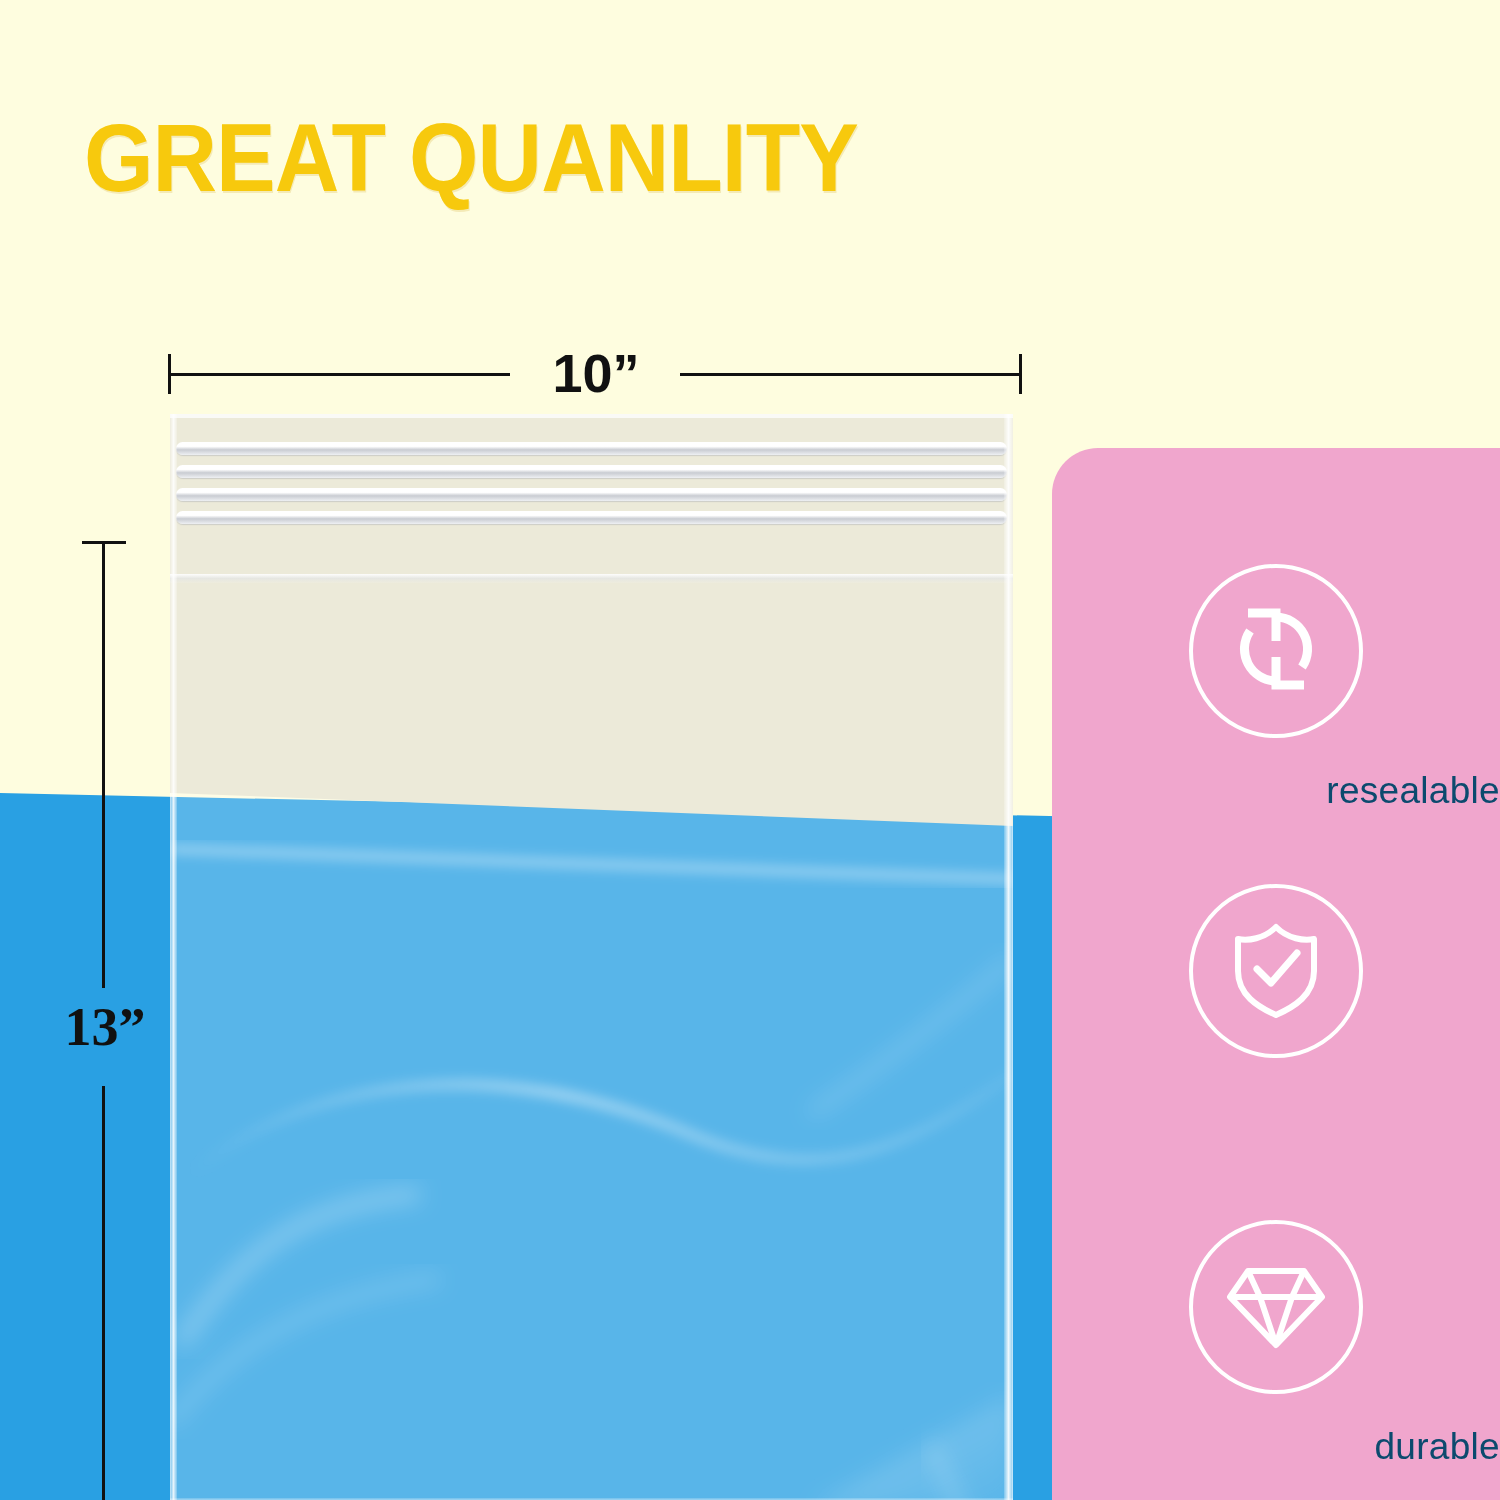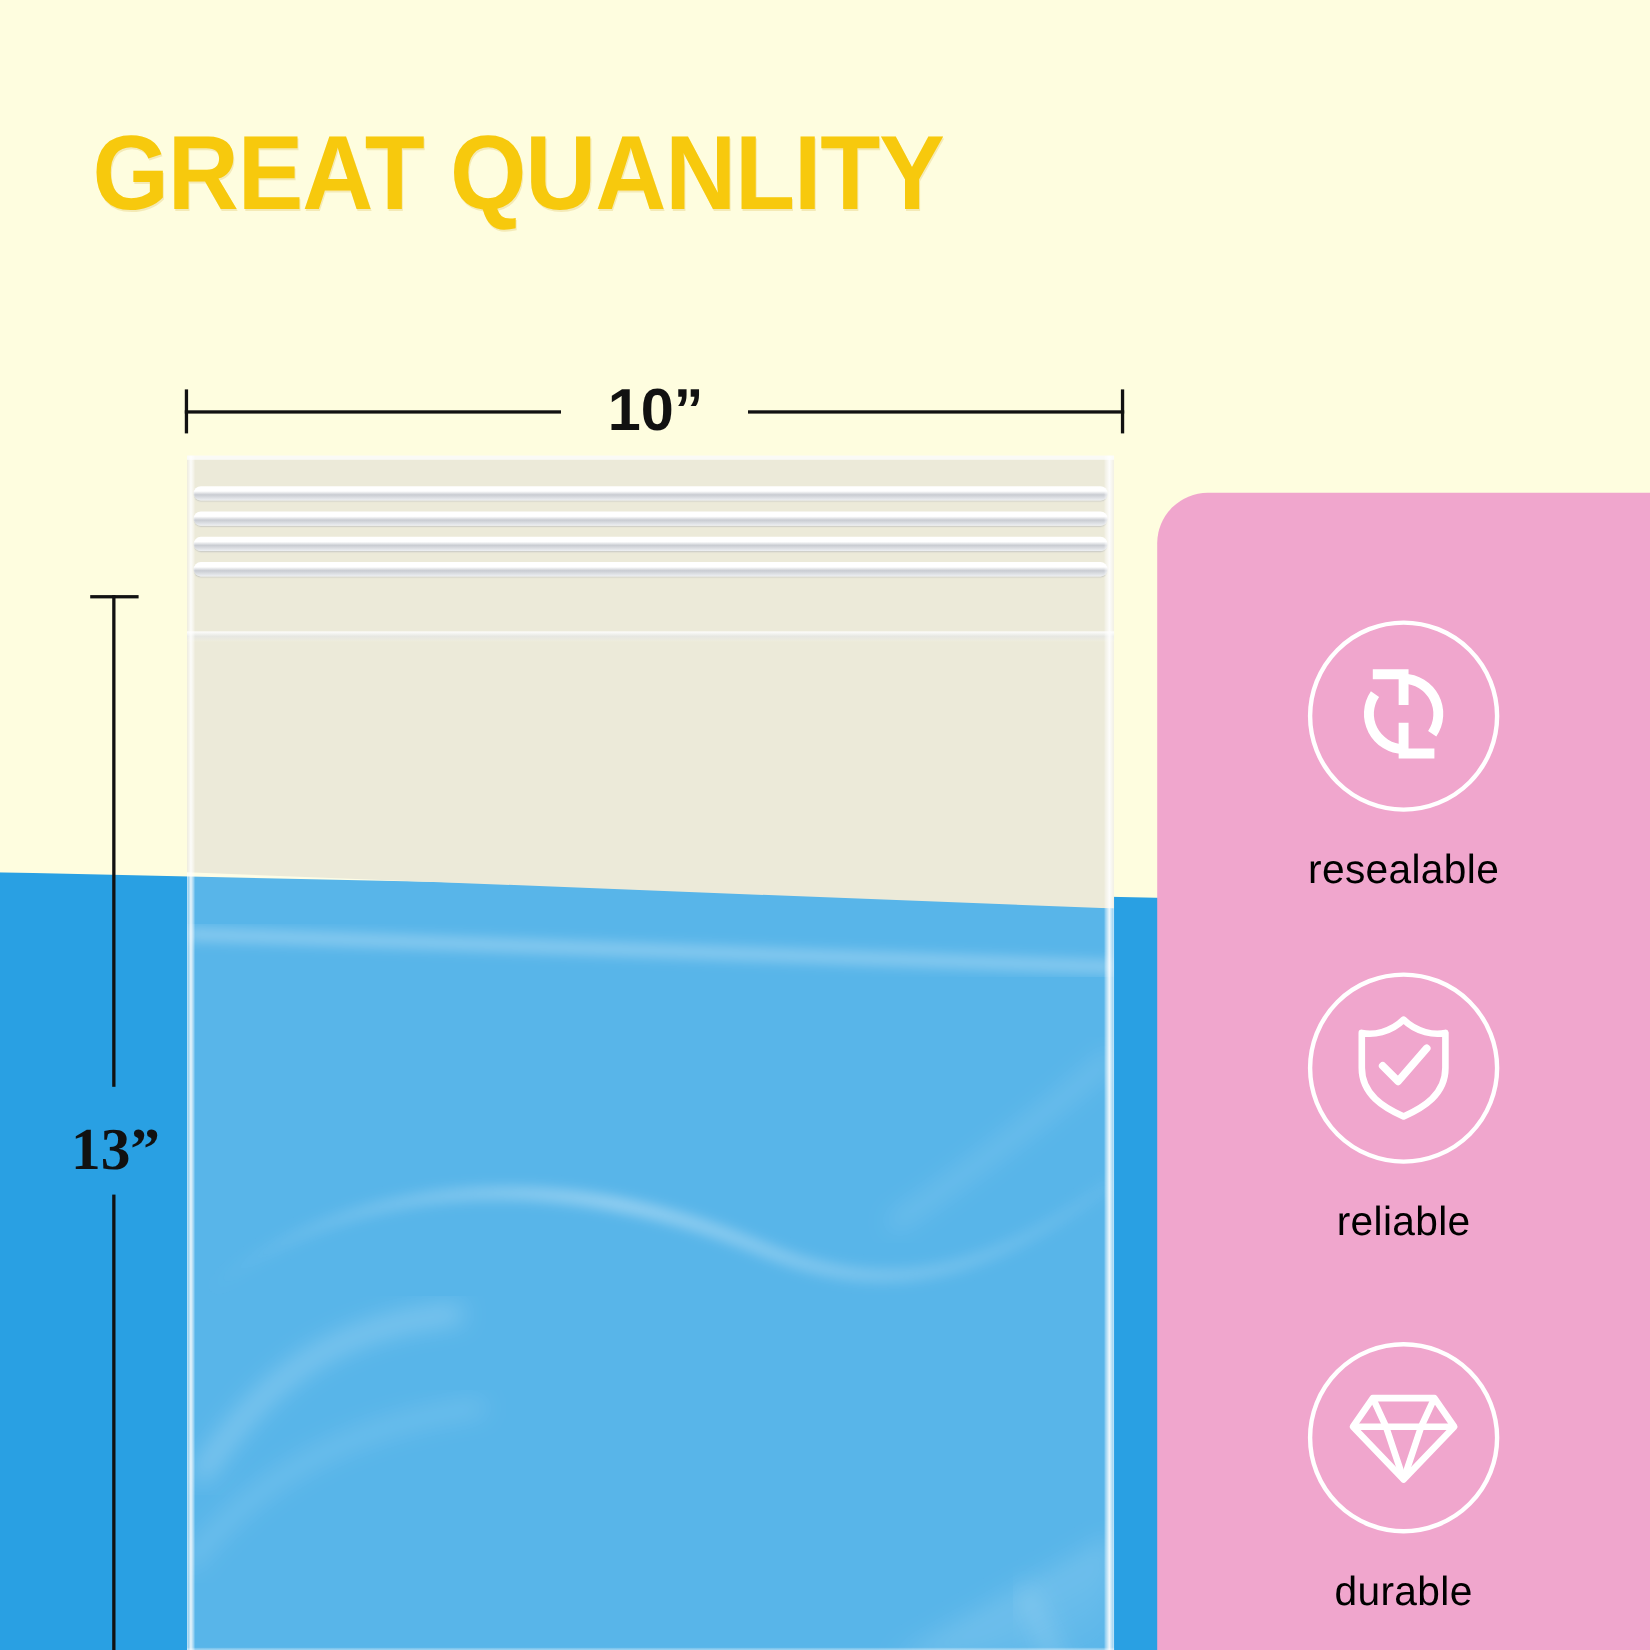--- a/index.html
+++ b/index.html
@@ -96,42 +96,42 @@
   }
 
   .dim-v{position:absolute;left:82px;top:505px;width:44px;height:965px;}
   .dim-v .rule{position:absolute;left:20px;width:3px;background:#111;}
   .dim-v .rule.top{top:0;height:447px;}
   .dim-v .rule.bot{top:545px;height:420px;}
   .dim-v .tick{position:absolute;left:0;width:44px;height:3px;background:#111;}
   .dim-v .tick.t0{top:0;}
   .dim-v .tick.t1{top:962px;}
   .dim-v .label{
-    position:absolute;left:-32px;top:473px;width:110px;text-align:center;
+    position:absolute;left:-32px;top:455px;width:110px;text-align:center;
     font-size:54px;font-weight:bold;color:#111;font-family:"Liberation Serif","DejaVu Serif",serif;
   }
 
   
   .panel{
     position:absolute;left:1052px;top:412px;width:448px;height:1088px;
     background:#f0a6cd;
     border-radius:46px 0 0 0;
   }
   .feature{position:absolute;left:0;width:448px;text-align:center;}
   .feature.f0{top:116px;}
   .feature.f1{top:436px;}
   .feature.f2{top:772px;}
   .feature .ring{
     width:166px;height:166px;margin:0 auto;
     border:4px solid #ffffff;border-radius:50%;
     display:flex;align-items:center;justify-content:center;
   }
   .feature .cap{
     margin-top:32px;
-    font-size:37px;color:#000000;font-weight:300;letter-spacing:0.3px;
+    font-size:37px;color:#0c4a6e;font-weight:300;letter-spacing:0.3px;text-align:right;
   }
 </style>
 </head>
 <body>
 
 <div id="stage">
 
   <div class="bg-cream"></div>
   <div class="bg-blue"></div>
 
@@ -218,21 +218,20 @@
 
     <div class="feature f1">
       <div class="ring">
         <span>
           <svg width="100" height="104" viewBox="0 0 100 104" fill="none">
             <path d="M50 10 C 62 22, 78 24, 88 22 L88 54 C 88 78, 68 90, 50 98 C 32 90, 12 78, 12 54 L12 22 C 22 24, 38 22, 50 10 Z" stroke="#ffffff" stroke-width="6" fill="none" stroke-linejoin="round"></path>
             <path d="M31 52 L45 66 L71 36" stroke="#ffffff" stroke-width="7" fill="none" stroke-linecap="round" stroke-linejoin="round"></path>
           </svg>
         </span>
       </div>
-      <div class="cap">reliable</div>
     </div>
 
     <div class="feature f2">
       <div class="ring">
         <span>
           <svg width="104" height="96" viewBox="0 0 104 96" fill="none">
             <path d="M24 14 L80 14 L98 40 L52 88 L6 40 Z" stroke="#ffffff" stroke-width="6" fill="none" stroke-linejoin="round"></path>
             <path d="M6 40 L98 40" stroke="#ffffff" stroke-width="6" fill="none"></path>
             <path d="M24 14 L36 40 L52 88" stroke="#ffffff" stroke-width="6" fill="none" stroke-linejoin="round"></path>
             <path d="M80 14 L68 40 L52 88" stroke="#ffffff" stroke-width="6" fill="none" stroke-linejoin="round"></path>

